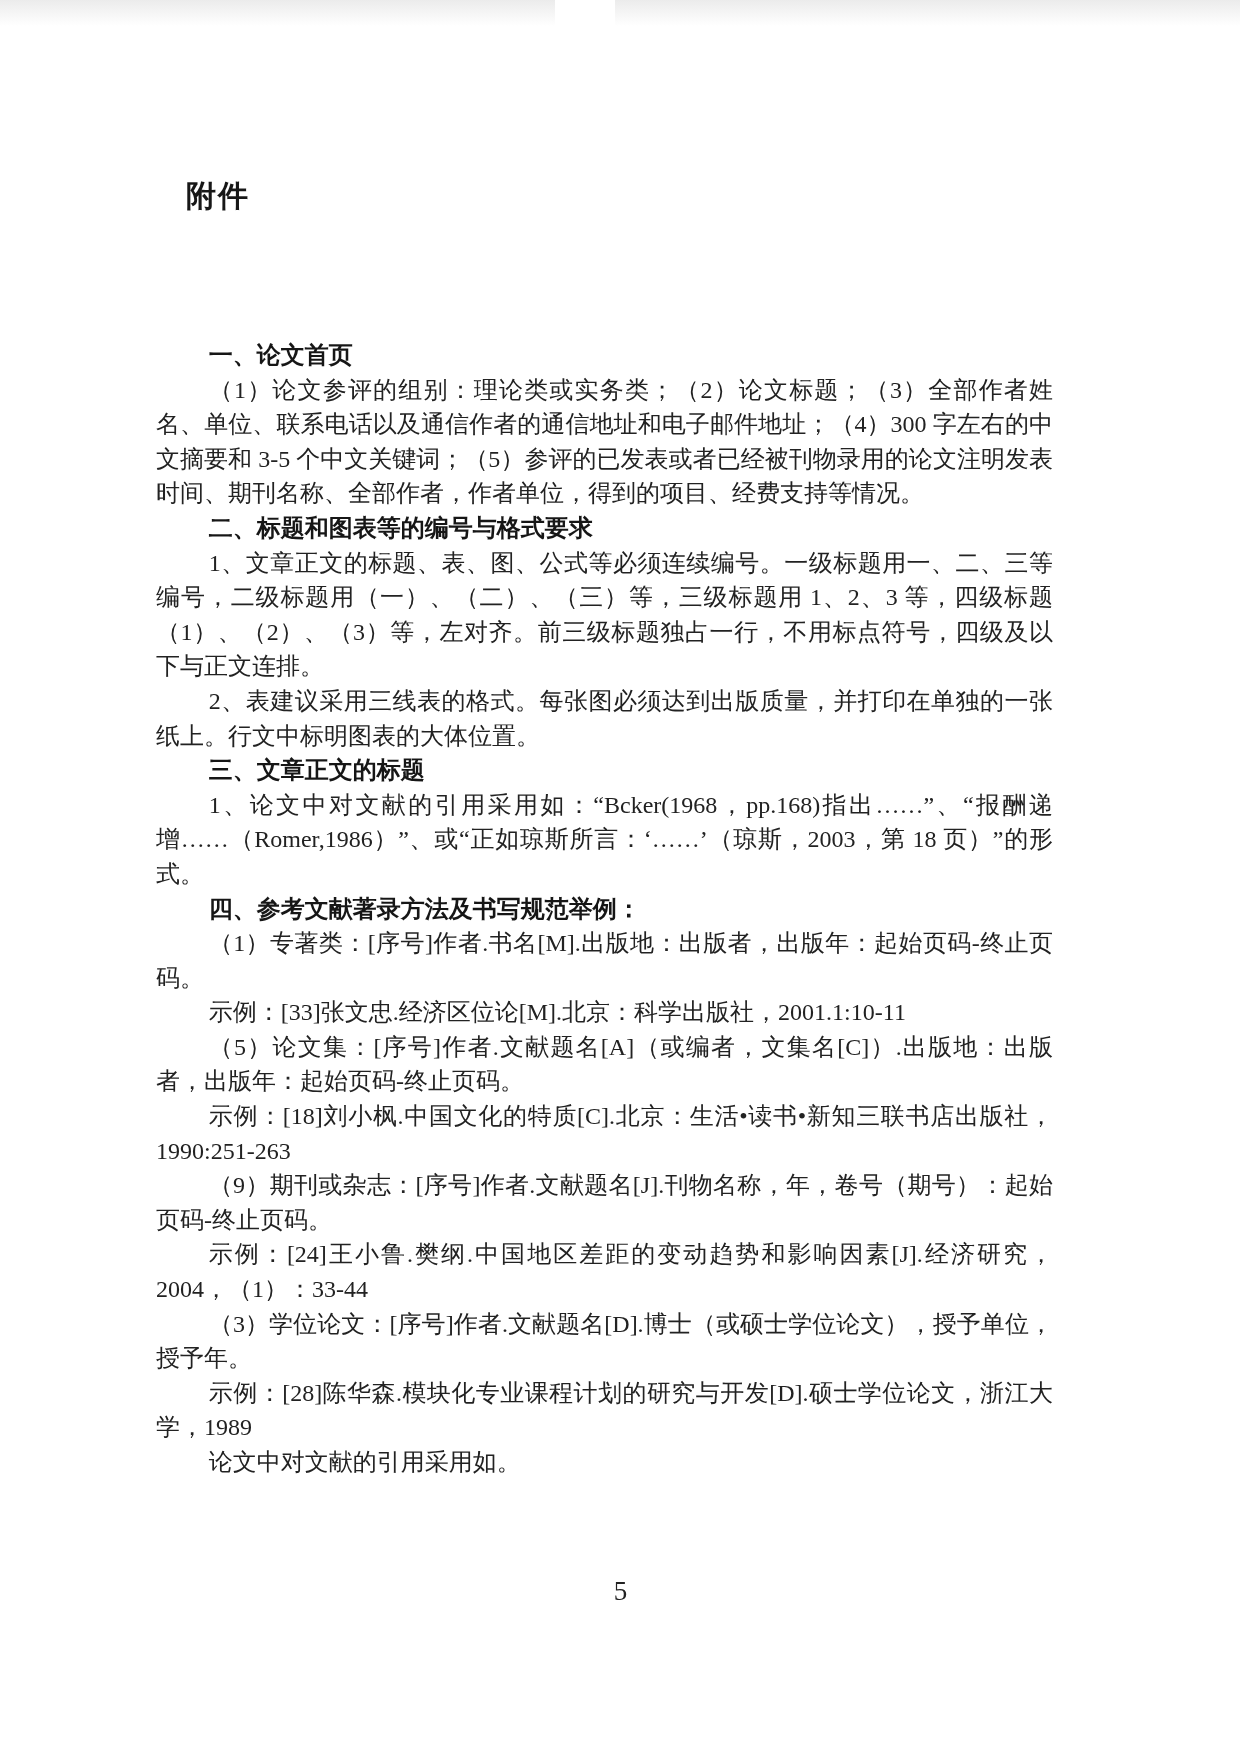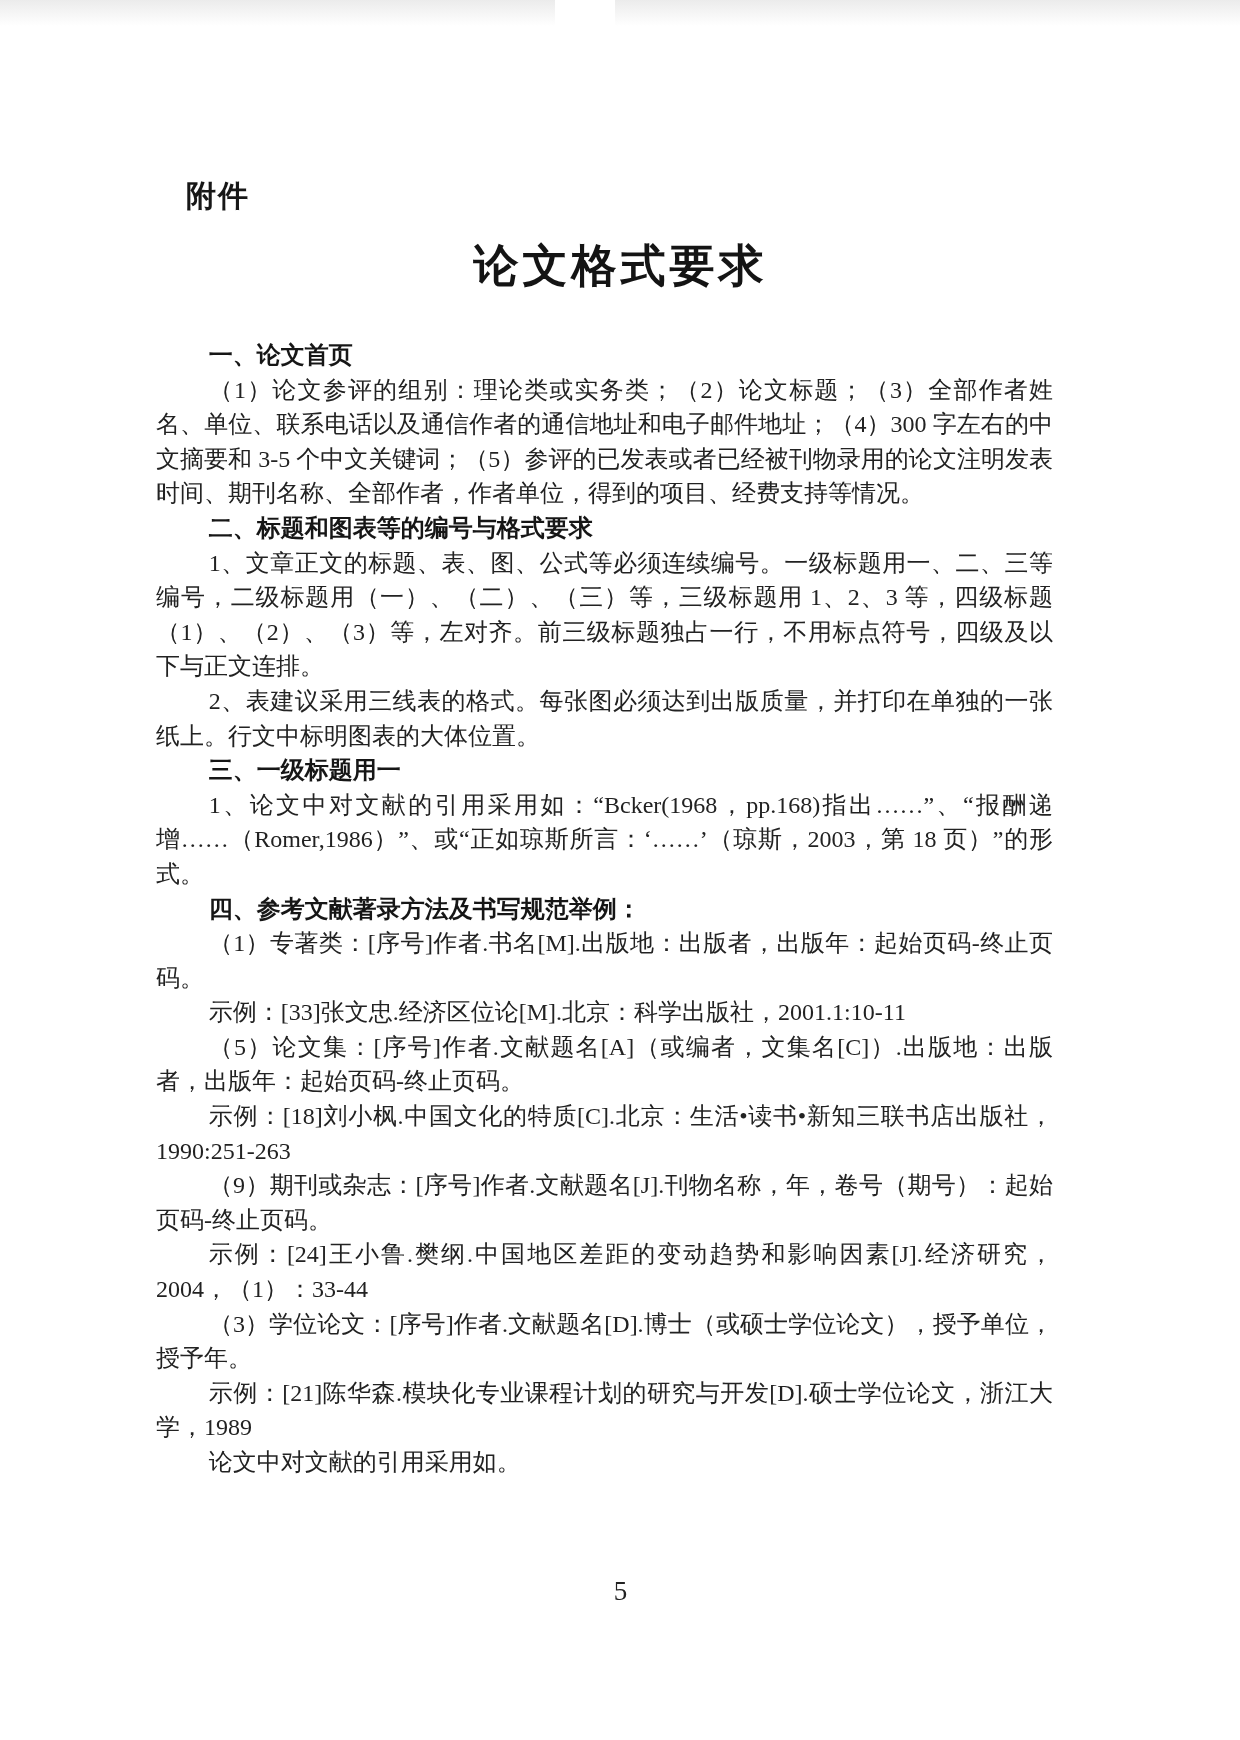--- a/index.html
+++ b/index.html
@@ -84,36 +84,35 @@
 </head>
 <body>
 
 <div class="page">
   <div class="scan-edge">
     <div class="notch"></div>
   </div>
 
   <div class="attachment">附件</div>
 
-  <h1 class="doc-title" style="margin:0;">论文格式要求</h1>
 
   <div class="doc-body">
       <div class="heading">一、论文首页</div>
       <div class="para">（1）论文参评的组别：理论类或实务类；（2）论文标题；（3）全部作者姓名、单位、联系电话以及通信作者的通信地址和电子邮件地址；（4）300 字左右的中文摘要和 3-5 个中文关键词；（5）参评的已发表或者已经被刊物录用的论文注明发表时间、期刊名称、全部作者，作者单位，得到的项目、经费支持等情况。</div>
       <div class="heading">二、标题和图表等的编号与格式要求</div>
       <div class="para">1、文章正文的标题、表、图、公式等必须连续编号。一级标题用一、二、三等编号，二级标题用（一）、（二）、（三）等，三级标题用 1、2、3 等，四级标题（1）、（2）、（3）等，左对齐。前三级标题独占一行，不用标点符号，四级及以下与正文连排。</div>
       <div class="para">2、表建议采用三线表的格式。每张图必须达到出版质量，并打印在单独的一张纸上。行文中标明图表的大体位置。</div>
-      <div class="heading">三、一级标题用一</div>
+      <div class="heading">三、文章正文的标题</div>
       <div class="para">1、论文中对文献的引用采用如：“Bcker(1968，pp.168)指出……”、“报酬递增……（Romer,1986）”、或“正如琼斯所言：‘……’（琼斯，2003，第 18 页）”的形式。</div>
       <div class="heading">四、参考文献著录方法及书写规范举例：</div>
       <div class="para">（1）专著类：[序号]作者.书名[M].出版地：出版者，出版年：起始页码-终止页码。</div>
       <div class="para">示例：[33]张文忠.经济区位论[M].北京：科学出版社，2001.1:10-11</div>
       <div class="para">（5）论文集：[序号]作者.文献题名[A]（或编者，文集名[C]）.出版地：出版者，出版年：起始页码-终止页码。</div>
       <div class="para">示例：[18]刘小枫.中国文化的特质[C].北京：生活•读书•新知三联书店出版社，1990:251-263</div>
       <div class="para">（9）期刊或杂志：[序号]作者.文献题名[J].刊物名称，年，卷号（期号）：起始页码-终止页码。</div>
       <div class="para">示例：[24]王小鲁.樊纲.中国地区差距的变动趋势和影响因素[J].经济研究，2004，（1）：33-44</div>
       <div class="para">（3）学位论文：[序号]作者.文献题名[D].博士（或硕士学位论文），授予单位，授予年。</div>
-      <div class="para">示例：[21]陈华森.模块化专业课程计划的研究与开发[D].硕士学位论文，浙江大学，1989</div>
+      <div class="para">示例：[28]陈华森.模块化专业课程计划的研究与开发[D].硕士学位论文，浙江大学，1989</div>
       <div class="para">论文中对文献的引用采用如。</div>
     </div>
 
   <div class="page-num">5</div>
 </div>
 
 </body></html>

